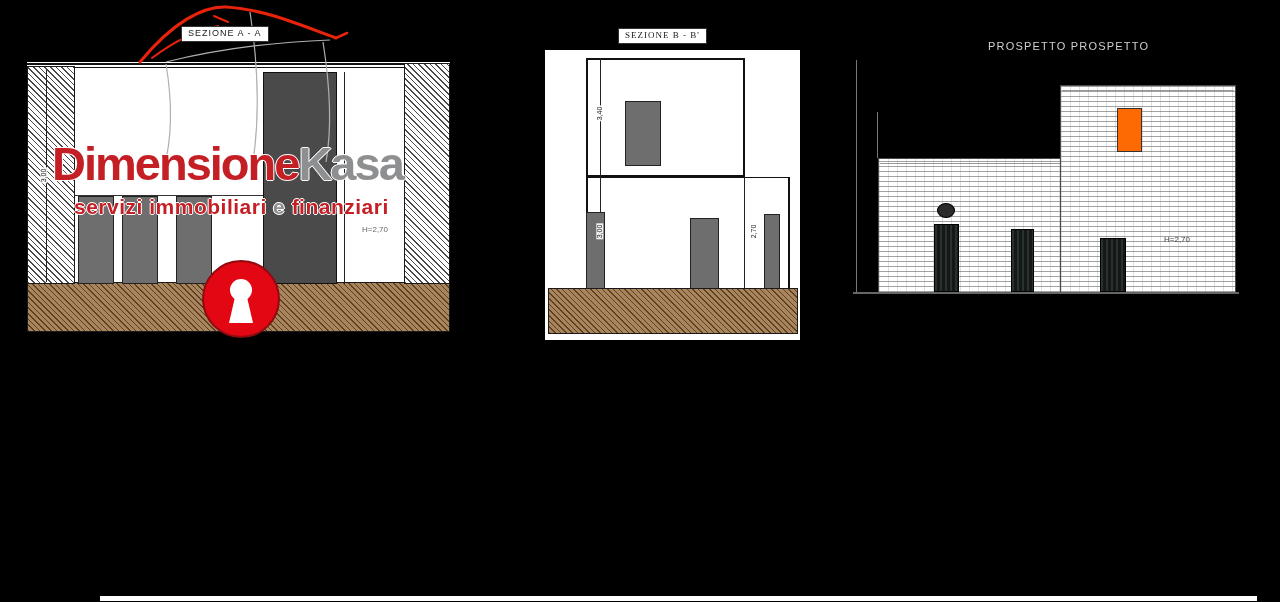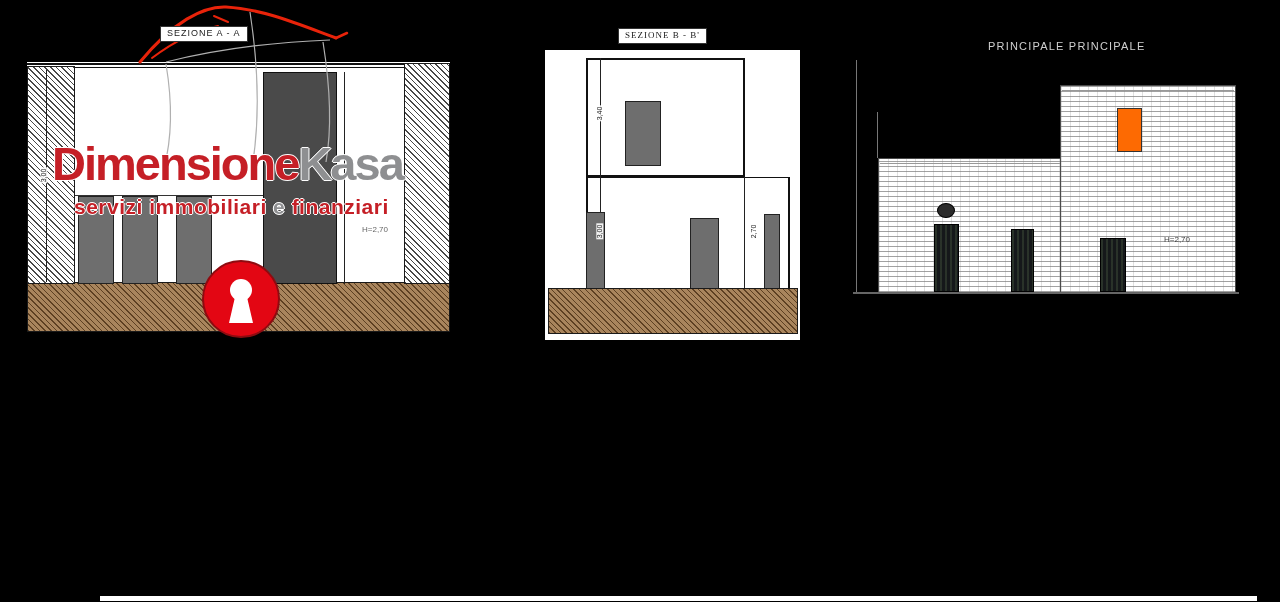--- a/index.html
+++ b/index.html
@@ -52,21 +52,21 @@
   .a-wall-right{left:404px;top:63px;width:46px;height:221px;}
   .a-dark{left:263px;top:72px;width:74px;height:212px;background:var(--dark-fill,#4a4a4a);border:1px solid #111;box-sizing:border-box;}
   .a-door1{left:78px;top:196px;width:36px;height:88px;}
   .a-door2{left:122px;top:196px;width:36px;height:88px;}
   .a-door3{left:176px;top:196px;width:36px;height:88px;}
   .a-lintel{left:75px;top:195px;width:188px;height:1px;background:#333;}
   .a-line2{left:344px;top:72px;width:1px;height:212px;}
   .a-dimline{left:46px;top:70px;width:1px;height:212px;}
   .a-dimtext{left:36px;top:172px;}
   .a-hlabel{left:362px;top:226px;color:#666;}
-  .a-title{left:160px;top:26px;}
+  .a-title{left:181px;top:26px;}
   .sketch-wrap{left:118px;top:0;width:240px;height:172px;}
 
   
   .brand{left:52px;top:140px;font-weight:bold;font-size:47px;letter-spacing:-2px;line-height:1;white-space:nowrap;}
   .brand-primary{color:var(--brand-red,#c51f26);text-shadow:-1px 0 #fff,1px 0 #fff,0 -1px #fff,0 1px #fff;}
   .brand-secondary{color:var(--brand-gray,#8e8f91);text-shadow:-1px 0 #fff,1px 0 #fff,0 -1px #fff,0 1px #fff;}
   .tagline{left:74px;top:196px;font-weight:bold;font-size:21px;letter-spacing:.5px;line-height:1;white-space:nowrap;}
   .tagline .red{color:var(--brand-red,#c51f26);text-shadow:-1px 0 #fff,1px 0 #fff,0 -1px #fff,0 1px #fff;}
   .tagline .gray{color:var(--brand-gray,#8e8f91);text-shadow:-1px 0 #fff,1px 0 #fff,0 -1px #fff,0 1px #fff;}
   .keyhole{left:201px;top:259px;width:80px;height:80px;}
@@ -161,21 +161,21 @@
   <div class="abs b-midline vline"></div>
   <div class="abs b-window grayfill"></div>
   <div class="abs b-doorL grayfill"></div>
   <div class="abs b-doorM grayfill"></div>
   <div class="abs b-doorR grayfill"></div>
   <div class="abs b-ground ground"></div>
   <div class="abs b-dim1 dimv">3,40</div>
   <div class="abs b-dim2 dimv">3,00</div>
   <div class="abs b-dim3 dimv">2,70</div>
 
-  <div class="abs p-title">PRINCIPALE PRINCIPALE</div>
+  <div class="abs p-title">PROSPETTO PROSPETTO</div>
   <div class="abs p-dimline"></div>
   <div class="abs p-mast"></div>
   <div class="abs p-blockL brick"></div>
   <div class="abs p-blockR brick"></div>
   <div class="abs p-roofL2"></div>
   <div class="abs p-roofR2"></div>
   <div class="abs p-window"></div>
   <div class="abs p-door1 p-doord"></div>
   <div class="abs p-door2 p-doord"></div>
   <div class="abs p-door3 p-doord"></div>

